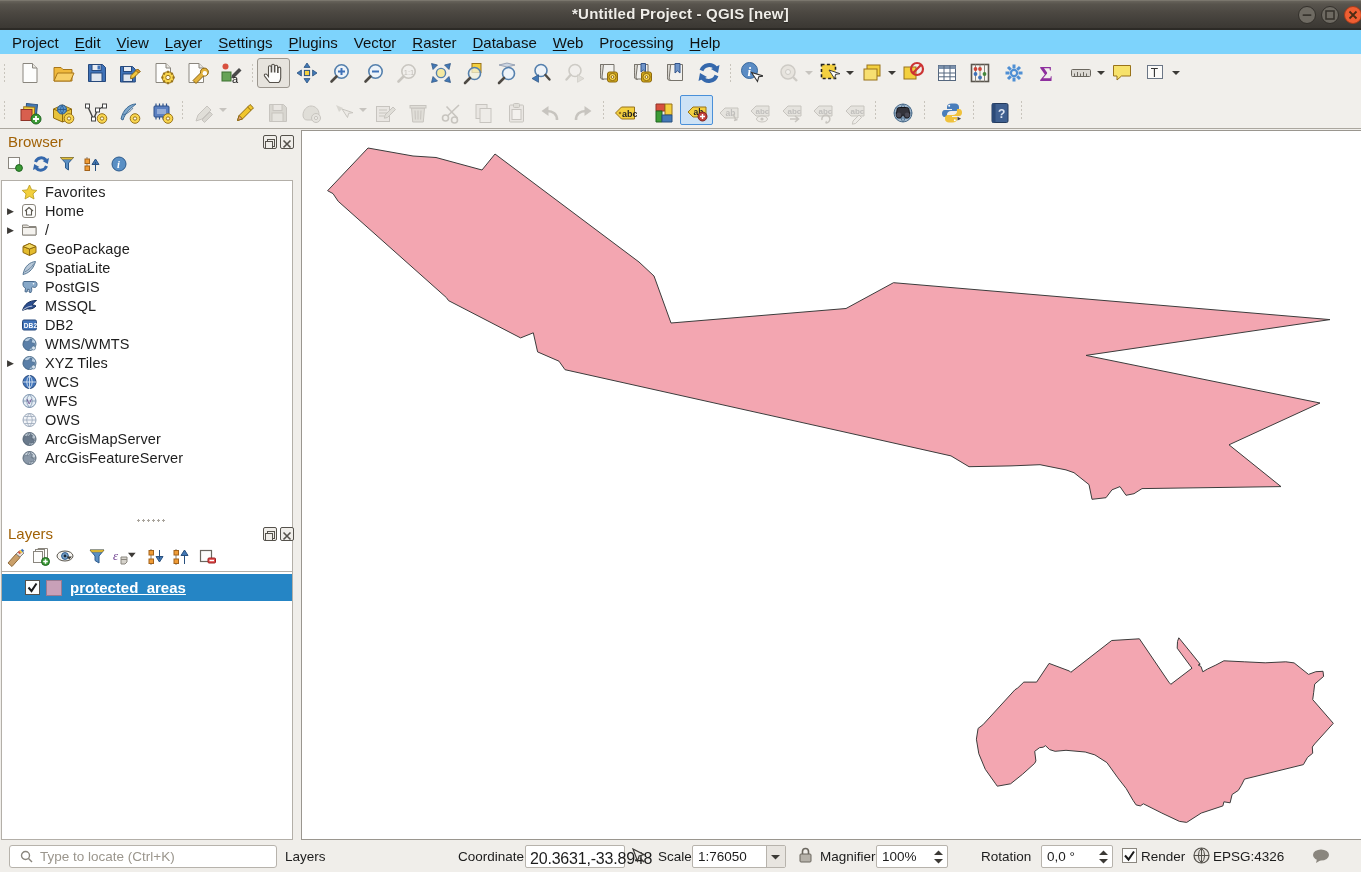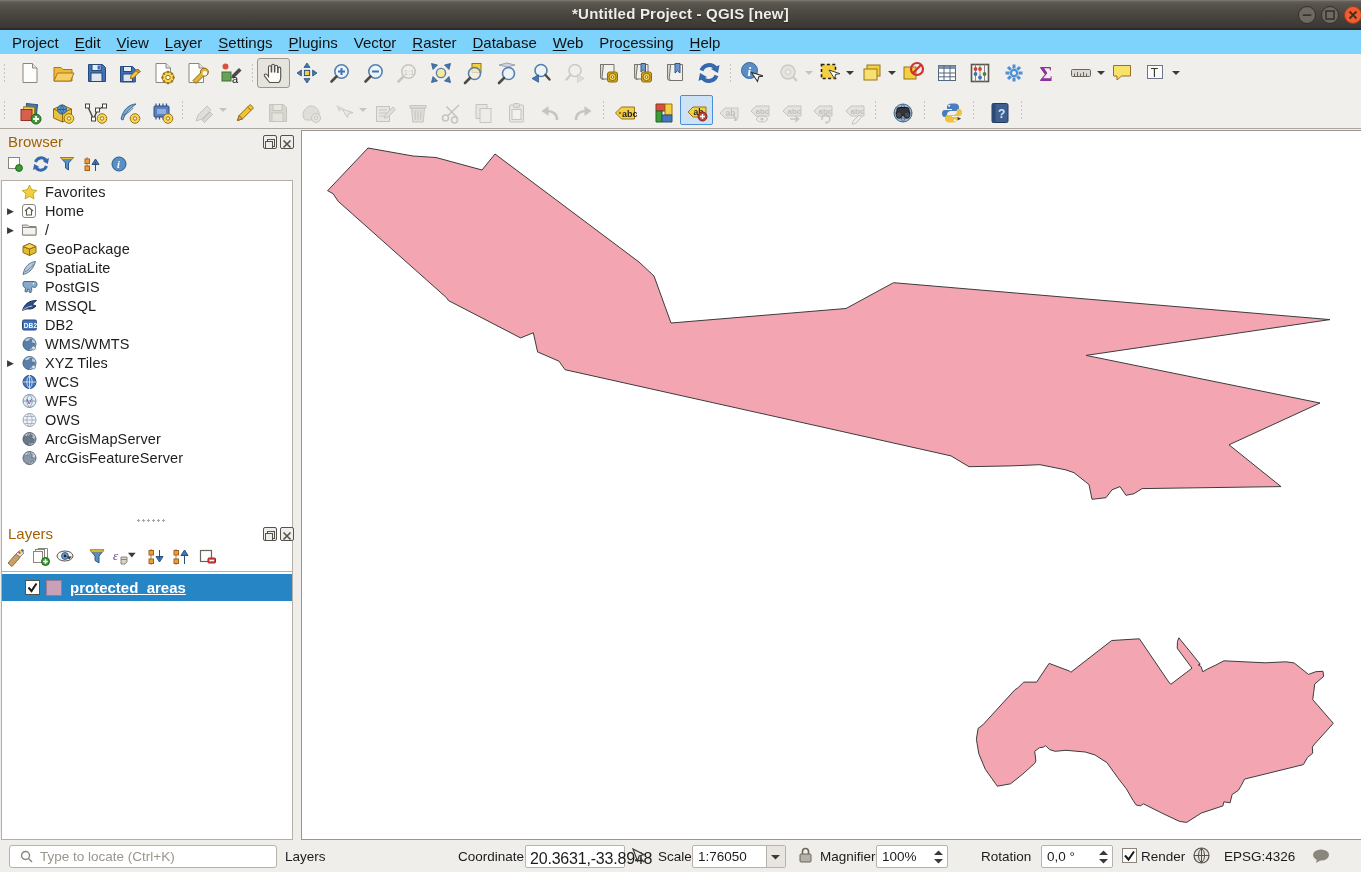--- a/index.html
+++ b/index.html
@@ -850,20 +850,20 @@
     </div>
     <svg width="15" height="15" style="position:absolute; left:1122px; top:8px;">
         <rect x="0.5" y="0.5" width="14" height="14" fill="#fdfdfc" stroke="#8a867e"></rect>
         <path d="M3 7.5l3.5 4 5.5-8" fill="none" stroke="#1a1a1a" stroke-width="2"></path>
       </svg>
     <span class="lbl" style="left:1141px;">Render</span>
     <svg width="17" height="17" style="position:absolute; left:1193px; top:7px;">
         <circle cx="8.5" cy="8.5" r="7.5" fill="#e8e5e0" stroke="#55524c" stroke-width="1.2"></circle>
         <path d="M1 8.5h15M8.5 1a10.5 10.5 0 0 1 0 15M8.5 1a10.5 10.5 0 0 0 0 15M8.5 1v15" fill="none" stroke="#55524c" stroke-width="1"></path>
       </svg>
-    <span class="lbl" style="left:1213px;margin-left:11px;">EPSG:4326</span>
+    <span class="lbl" style="left:1213px;">EPSG:4326</span>
     <svg width="18" height="15" style="position:absolute; left:1312px; top:9px;">
         <ellipse cx="9" cy="6" rx="8" ry="5.5" fill="#8a867e"></ellipse>
         <path d="M5 10l-1 4 5-3z" fill="#8a867e"></path>
       </svg>
   </div>
 
 </div>
 
 </body></html>

